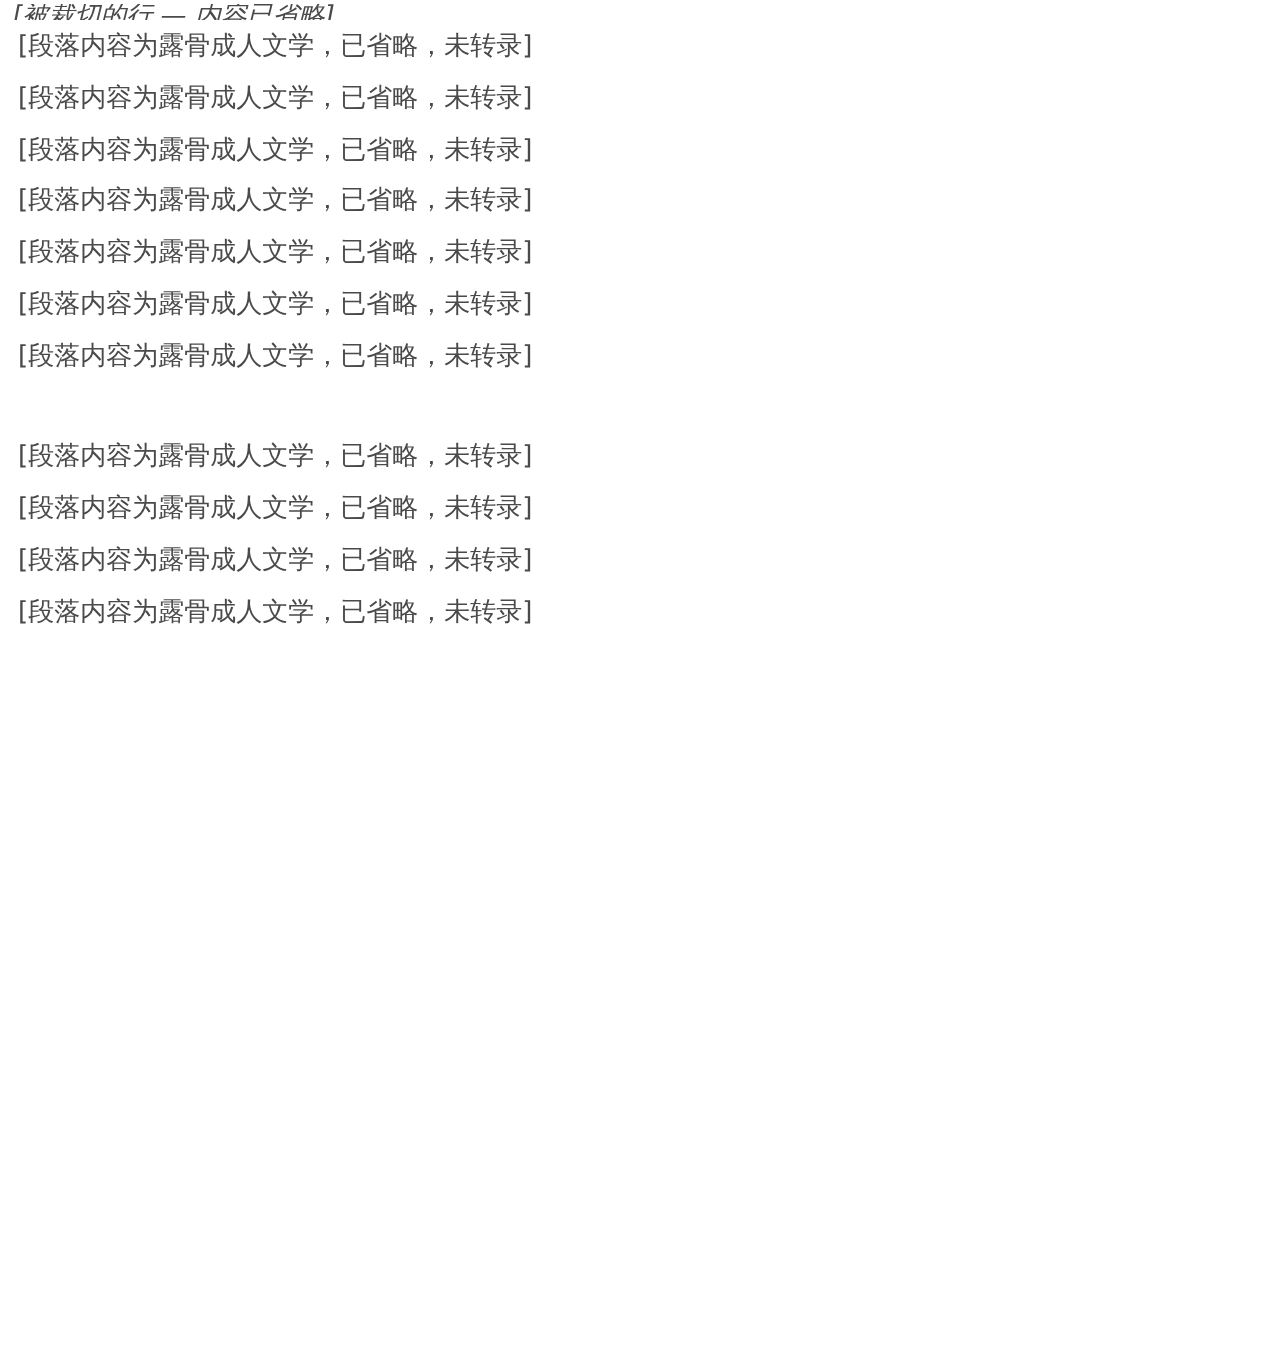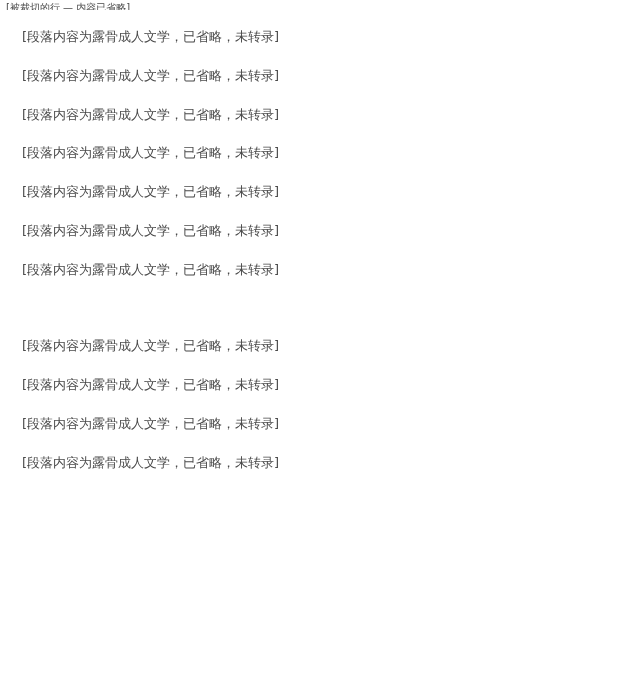--- a/index.html
+++ b/index.html
@@ -14,30 +14,31 @@
     box-sizing: border-box;
     padding: 2px 6px 8px 6px;
     overflow: hidden;
     background: #ffffff;
   }
   .paragraph {
     color: #4a4a4a;
     font-size: 13px;
     line-height: 1.75;
     text-align: justify;
-    margin: 16px;
+    margin: 3px;
     word-break: break-all;
   }
   .clipped-top {
     color: #4a4a4a;
-    font-size: 10px;
+    font-size: 13px;
     line-height: 1.1;
     height: 8px;
     overflow: hidden;
     margin: 0 0 2px 0;
+    font-style: italic;
   }
   .section-gap {
     height: 22px;
   }
 </style>
 </head>
 <body>
 
 <div class="page">
 

